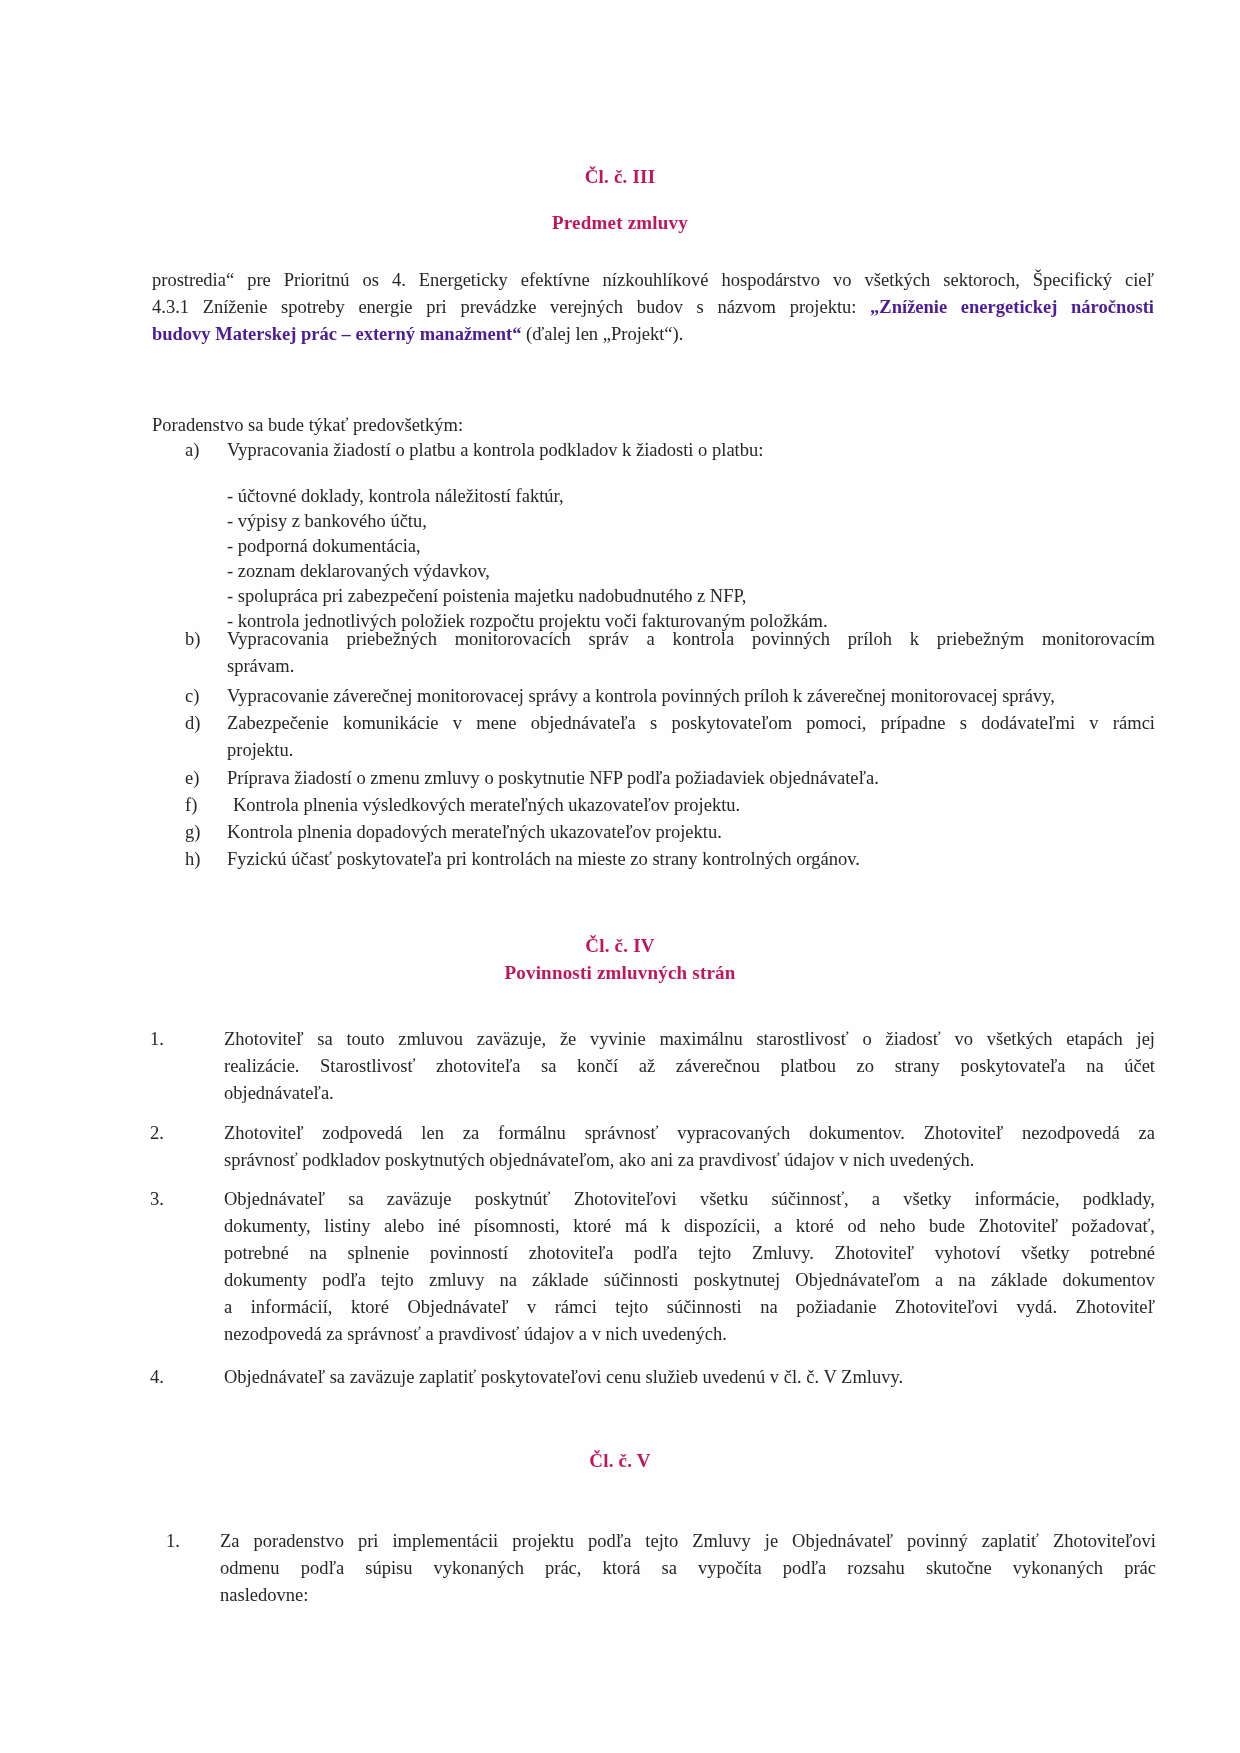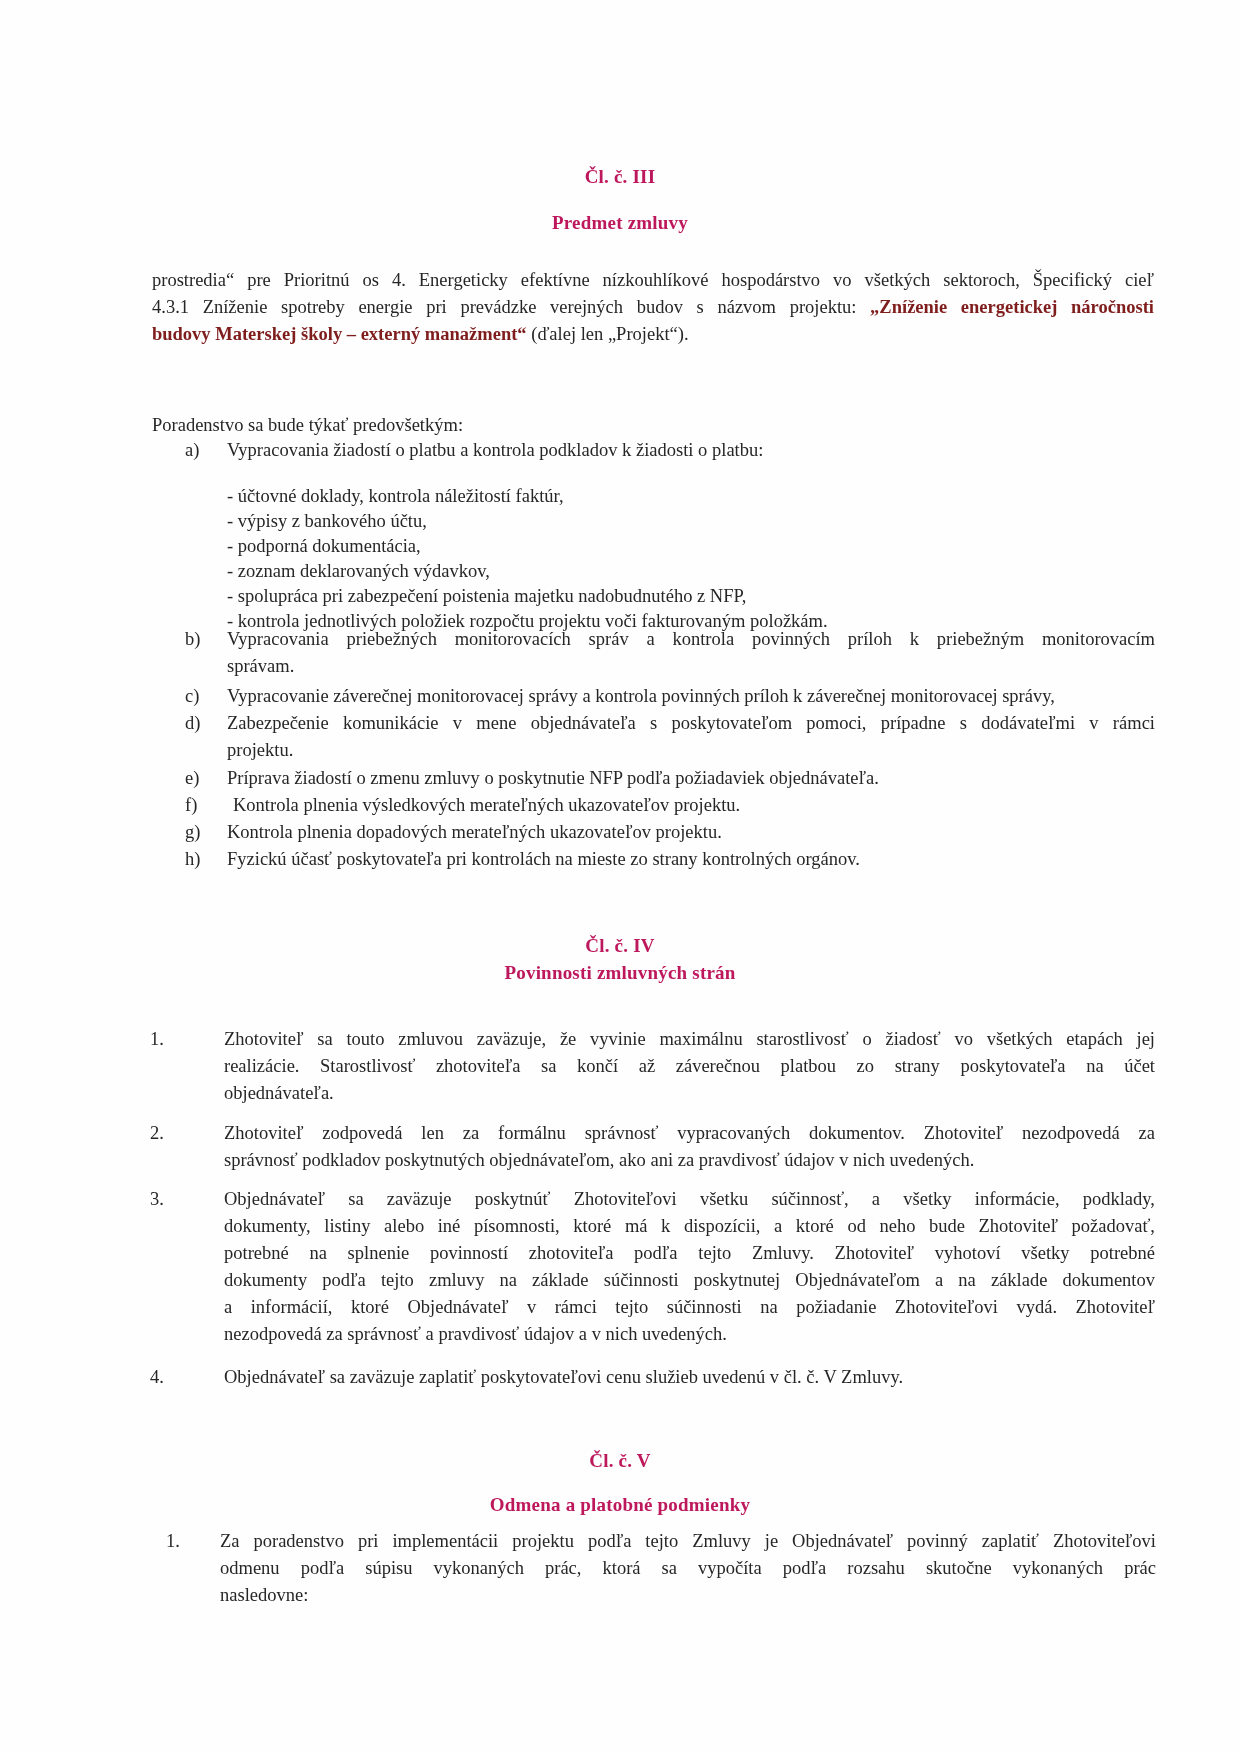--- a/index.html
+++ b/index.html
@@ -38,21 +38,21 @@
       text-align: justify;
       color: #262626;
     }
     .para .line { display: block; white-space: nowrap; }
     .justify-line {
       display: block;
       text-align: justify;
       text-align-last: justify;
       white-space: normal;
     }
-    b.bold { font-weight: bold; color: #7f1d1d; }
+    b.bold { font-weight: bold; color: #4c1d95; }
     .item {
       position: absolute;
       font-size: 18.5px;
       line-height: 27px;
       color: #262626;
     }
     .item .marker {
       position: absolute;
       left: 0;
       top: 0;
@@ -72,21 +72,21 @@
 <body>
 
 <div class="page">
 
   <div class="heading" style="top:166px;">Čl. č. III</div>
   <div class="heading" style="top:212px;">Predmet zmluvy</div>
 
   <div class="para" style="left:152px; top:267px; width:1002px;">
     <span class="justify-line">prostredia“ pre Prioritnú os 4. Energeticky efektívne nízkouhlíkové hospodárstvo vo všetkých sektoroch, Špecifický cieľ</span>
     <span class="justify-line"><span>4.3.1 Zníženie spotreby energie pri prevádzke verejných budov s názvom projektu: </span><b class="bold">„Zníženie energetickej náročnosti</b></span>
-    <span class="line"><b class="bold">budovy Materskej školy – externý manažment“</b><span> (ďalej len „Projekt“).</span></span>
+    <span class="line"><b class="bold">budovy Materskej prác – externý manažment“</b><span> (ďalej len „Projekt“).</span></span>
   </div>
 
   <div class="para" style="left:152px; top:412px;">Poradenstvo sa bude týkať predovšetkým:</div>
 
   <div class="item" style="left:185px; top:437px; width:970px; height:190px;">
     <span class="marker">a)</span>
     <span class="body" style="left:42px; white-space:nowrap;">Vypracovania žiadostí o platbu a kontrola podkladov k žiadosti o platbu:</span>
   </div>
   <div class="dash-list" style="left:227px; top:484px;">
     <div>- účtovné doklady, kontrola náležitostí faktúr,</div>
@@ -166,21 +166,20 @@
       <span class="line">nezodpovedá za správnosť a pravdivosť údajov a v nich uvedených.</span>
     </span>
   </div>
 
   <div class="item" style="left:150px; top:1364px; width:1005px; height:27px;">
     <span class="marker">4.</span>
     <span class="body" style="left:74px; white-space:nowrap;">Objednávateľ sa zaväzuje zaplatiť poskytovateľovi cenu služieb uvedenú v čl. č. V Zmluvy.</span>
   </div>
 
   <div class="heading" style="top:1450px;">Čl. č. V</div>
-  <div class="heading" style="top:1494px;">Odmena a platobné podmienky</div>
 
   <div class="item" style="left:166px; top:1528px; width:990px; height:81px;">
     <span class="marker">1.</span>
     <span class="body" style="left:54px; width:936px;">
       <span class="justify-line">Za poradenstvo pri implementácii projektu podľa tejto Zmluvy je Objednávateľ povinný zaplatiť Zhotoviteľovi</span>
       <span class="justify-line">odmenu podľa súpisu vykonaných prác, ktorá sa vypočíta podľa rozsahu skutočne vykonaných prác</span>
       <span class="line">nasledovne:</span>
     </span>
   </div>
 

